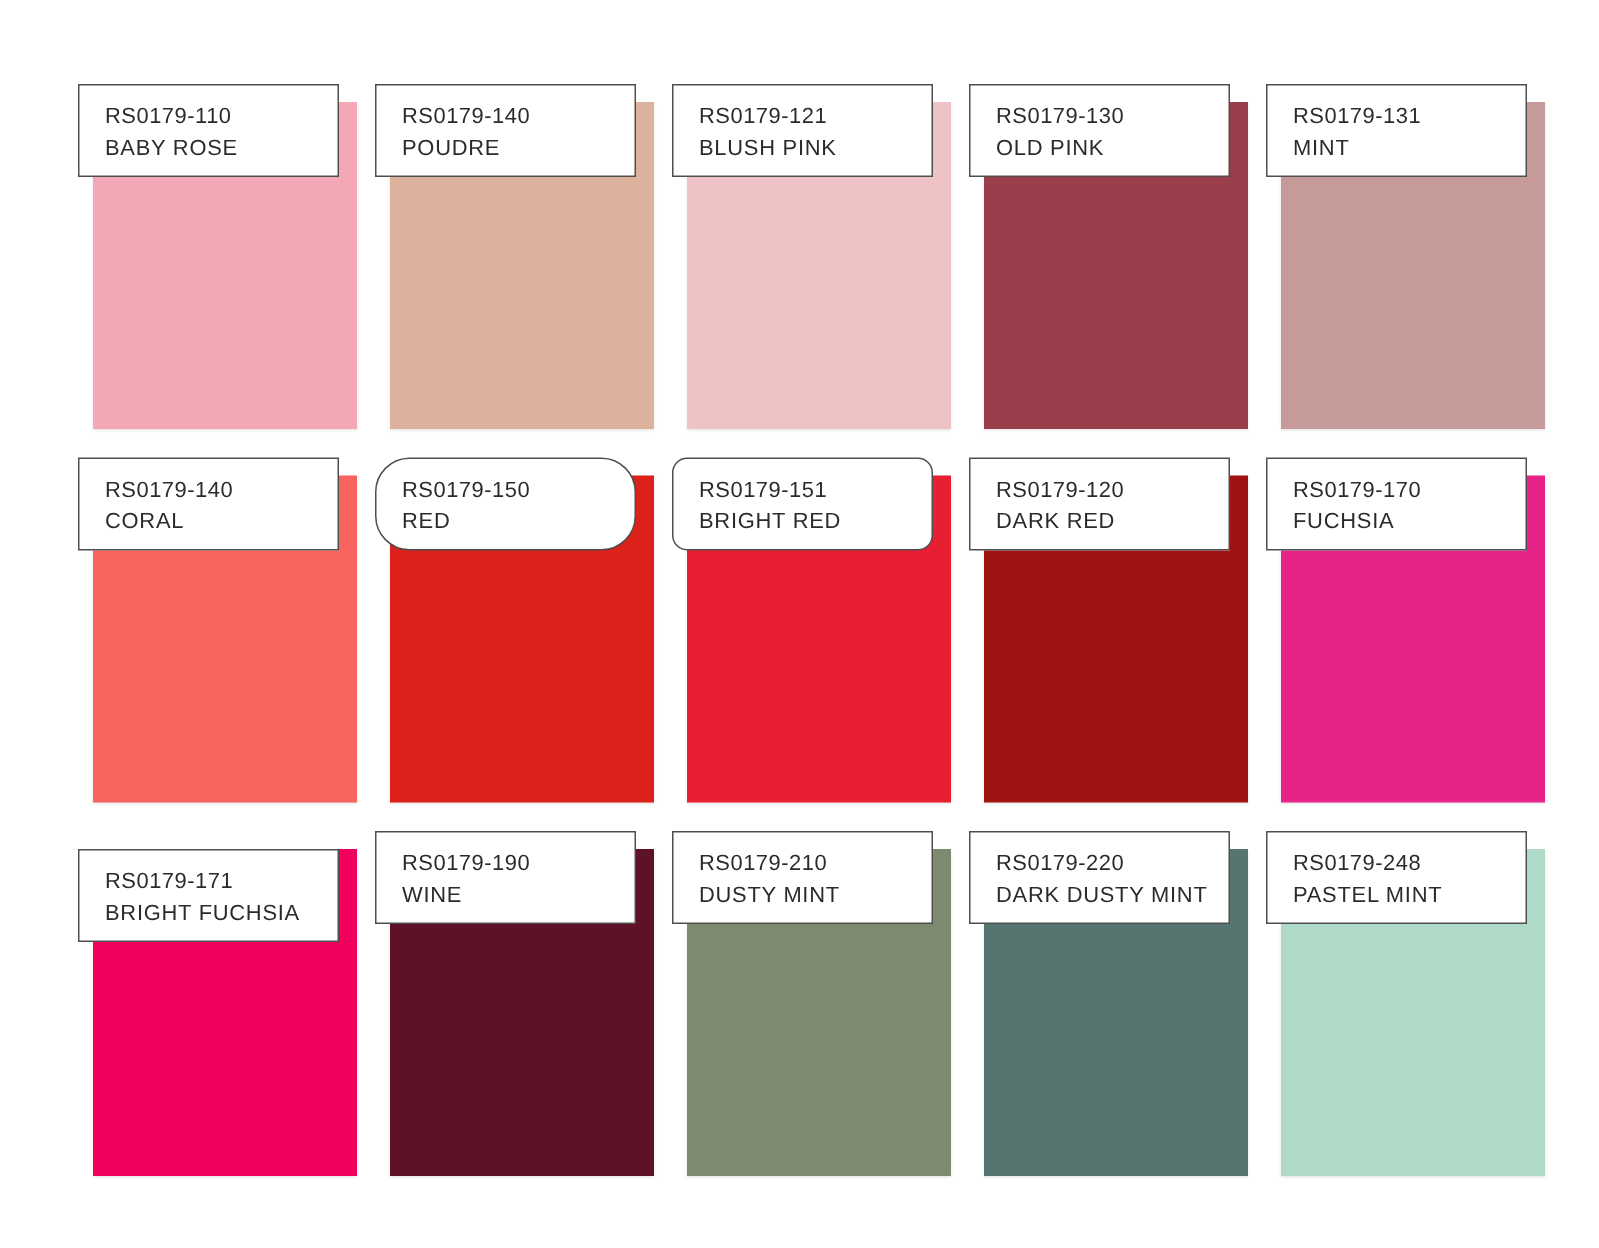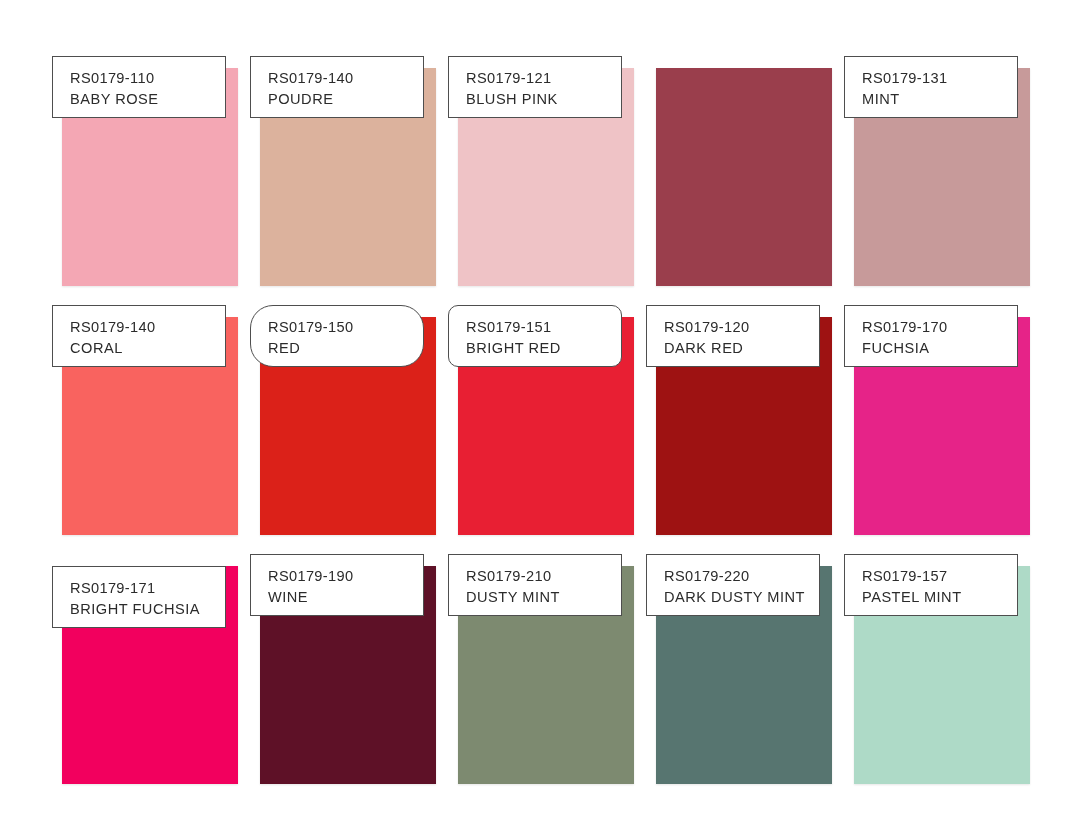--- a/index.html
+++ b/index.html
@@ -87,20 +87,24 @@
       </div>
       <div class="swatch-card">
         <div class="swatch-color" style="background-color: rgb(239, 195, 198);"></div>
         <div class="swatch-label" style="border-color: rgb(78, 78, 78);">
           <span class="swatch-code">RS0179-121</span>
           <span class="swatch-name">BLUSH PINK</span>
         </div>
       </div>
       <div class="swatch-card">
         <div class="swatch-color" style="background-color: rgb(154, 62, 76);"></div>
+        <div class="swatch-label" style="border-color: rgb(78, 78, 78);">
+          <span class="swatch-code">RS0179-130</span>
+          <span class="swatch-name">OLD PINK</span>
+        </div>
       </div>
       <div class="swatch-card">
         <div class="swatch-color" style="background-color: rgb(199, 154, 154);"></div>
         <div class="swatch-label" style="border-color: rgb(78, 78, 78);">
           <span class="swatch-code">RS0179-131</span>
           <span class="swatch-name">MINT</span>
         </div>
       </div>
       <div class="swatch-card">
         <div class="swatch-color" style="background-color: rgb(249, 99, 95);"></div>
@@ -161,18 +165,18 @@
       <div class="swatch-card">
         <div class="swatch-color" style="background-color: rgb(87, 117, 112);"></div>
         <div class="swatch-label" style="border-color: rgb(78, 78, 78);">
           <span class="swatch-code">RS0179-220</span>
           <span class="swatch-name">DARK DUSTY MINT</span>
         </div>
       </div>
       <div class="swatch-card">
         <div class="swatch-color" style="background-color: rgb(174, 218, 199);"></div>
         <div class="swatch-label" style="border-color: rgb(78, 78, 78);">
-          <span class="swatch-code">RS0179-157</span>
+          <span class="swatch-code">RS0179-248</span>
           <span class="swatch-name">PASTEL MINT</span>
         </div>
       </div>
     </div>
 </div>
 
 </body></html>

